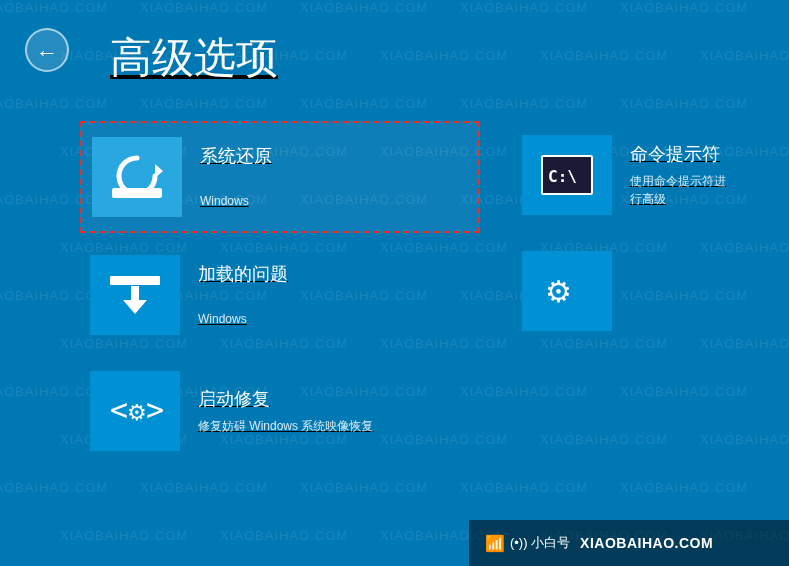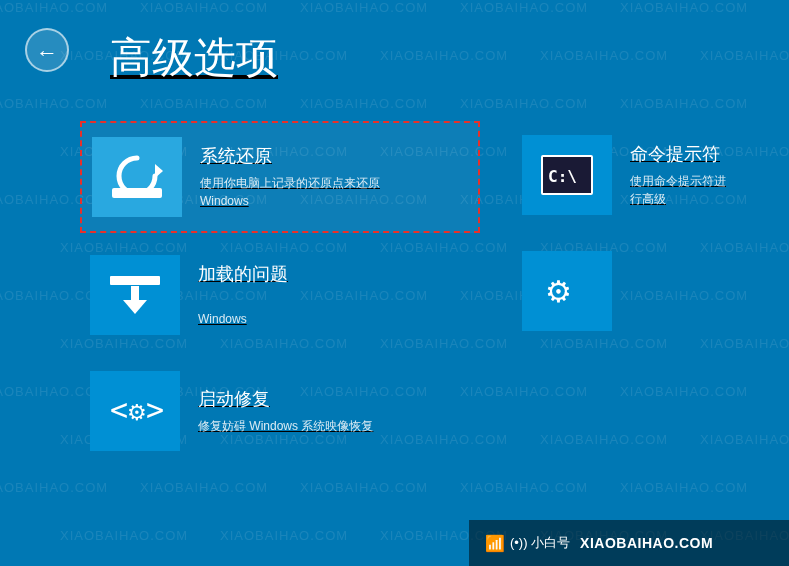--- a/index.html
+++ b/index.html
@@ -232,21 +232,21 @@
             <rect x="5" y="38" width="50" height="10" rx="2" fill="white"></rect>
 
             <path d="M 30 8 A 18 18 0 1 0 48 26" stroke="white" stroke-width="5" fill="none" stroke-linecap="round"></path>
 
             <polygon points="48,14 48,28 56,21" fill="white"></polygon>
           </svg>
         </div>
         <div class="option-text">
           <div class="option-title">系统还原</div>
           <div class="option-desc">
-            <span>使用你电脑上记录的还原点来还原</span><br>
+            <br>
             <span>Windows</span>
           </div>
         </div>
       </div>
 
       <div class="option-item" style="margin-bottom: 8px;">
         <div class="option-icon">
           <svg width="60" height="55" viewBox="0 0 60 55">
 
             <rect x="5" y="8" width="50" height="9" rx="1" fill="white"></rect>

